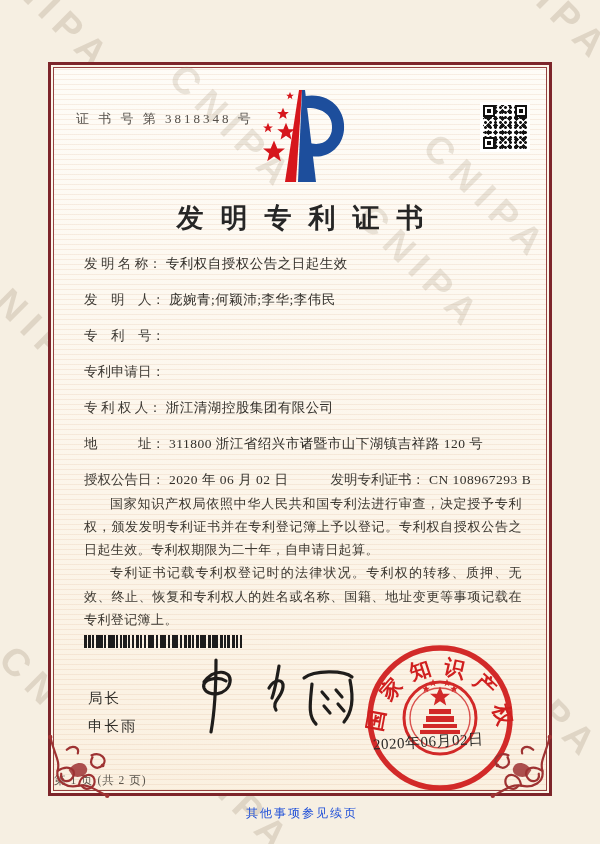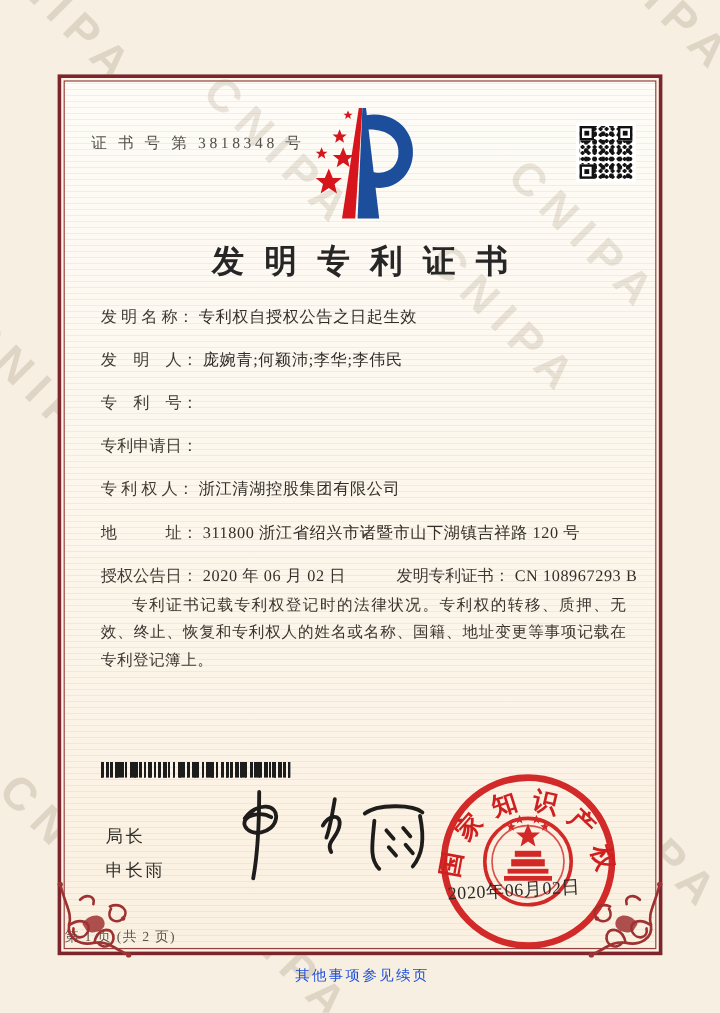--- a/index.html
+++ b/index.html
@@ -178,20 +178,21 @@
           <span class="flabel">授权公告日：</span>
           <span class="fvalue">2020 年 06 月 02 日</span>
           <span class="grant-pair2">
             <span class="flabel">发明专利证书：</span>
             <span class="fvalue">CN 108967293 B</span>
           </span>
         </div>
       </div>
 
       <div class="paras">
+        <p>国家知识产权局依照中华人民共和国专利法进行审查，决定授予专利权，颁发发明专利证书并在专利登记簿上予以登记。专利权自授权公告之日起生效。专利权期限为二十年，自申请日起算。</p>
         <p>专利证书记载专利权登记时的法律状况。专利权的转移、质押、无效、终止、恢复和专利权人的姓名或名称、国籍、地址变更等事项记载在专利登记簿上。</p>
       </div>
 
       <div class="barcode"></div>
 
       <div class="signoff">
         <div>局长</div>
         <div>申长雨</div>
       </div>
 

